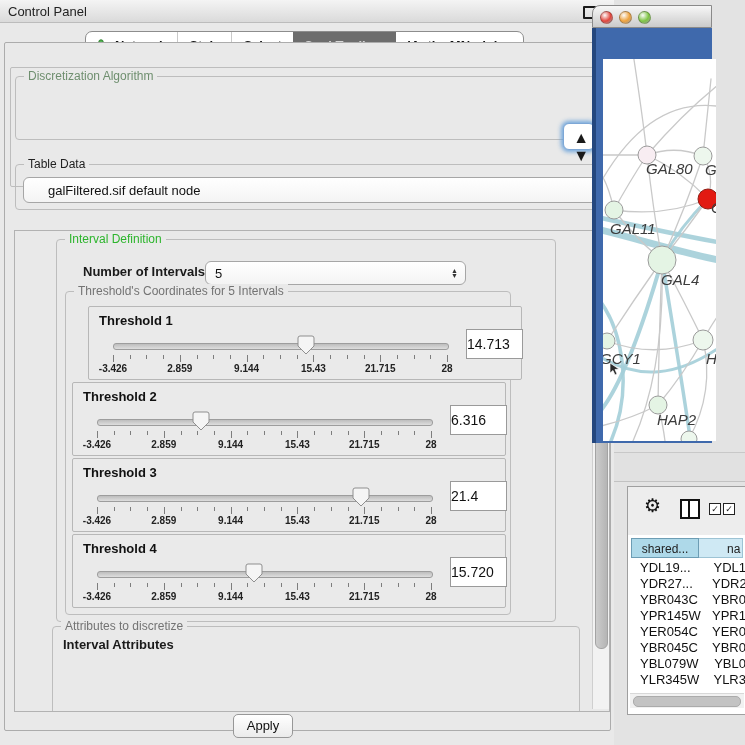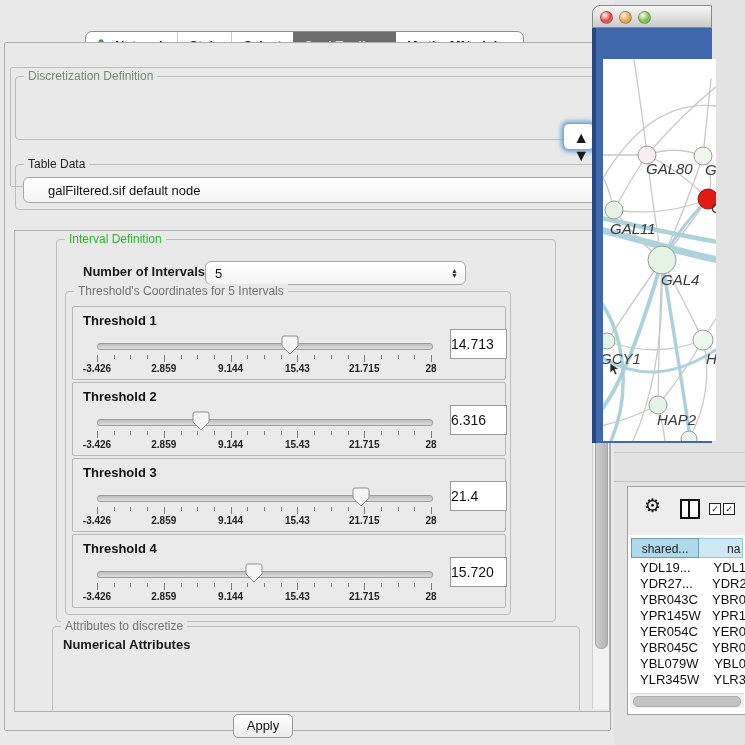--- a/index.html
+++ b/index.html
@@ -102,20 +102,25 @@
   #hscroll .thumb{position:absolute;left:3px;top:2px;width:106px;height:9px;border-radius:5px;background:#c3c3c3;border:1px solid #ababab;}
 
   #cursor{left:609px;top:362px;z-index:60;}
 </style>
 </head>
 <body>
 
 <div id="stage">
 
   <div id="cp-window" class="abs">
+    <div id="cp-titlebar" class="abs">
+      <span id="cp-title" class="abs">Control Panel</span>
+      <span id="cp-float" class="abs"></span>
+      <span id="cp-close" class="abs">✖</span>
+    </div>
 
     <div id="top-tabs" class="abs">
         <div class="seg">
           <svg class="net-ico" width="13" height="13" viewBox="0 0 13 13">
             <line x1="4" y1="3" x2="9" y2="10" stroke="#3da53d" stroke-width="1.2"></line>
             <line x1="4" y1="3" x2="4" y2="10" stroke="#3da53d" stroke-width="1.2"></line>
             <circle cx="4" cy="3" r="2.2" fill="#57b557" stroke="#2c7d2c"></circle>
             <circle cx="4" cy="10" r="2" fill="#57b557" stroke="#2c7d2c"></circle>
             <circle cx="9" cy="10" r="2" fill="#57b557" stroke="#2c7d2c"></circle>
           </svg>
@@ -132,21 +137,21 @@
         </div>
         <div class="seg">
           <span>jActiveMNodules</span>
         </div>
       </div>
 
     <div id="outer-panel" class="abs">
 
       <div class="grp" style="left:5px;top:24px;width:592px;height:118px;">
         <div class="fieldset" style="left:4px;top:8px;width:582px;height:62px;">
-          <span class="legend dim">Discretization Definition</span>
+          <span class="legend dim">Discretization Algorithm</span>
         </div>
         <div id="combo-focus" class="abs" style="left:552px;top:55px;width:30px;height:25px;">
           <span class="stepper" style="position:absolute;right:5px;top:5px;">▲<br>▼</span>
         </div>
         <div class="fieldset" style="left:4px;top:96px;width:582px;height:44px;">
           <span class="legend" style="color:#222;">Table Data</span>
           <div class="combo" style="left:7px;top:12px;width:560px;height:24px;padding-left:24px;">
             <span>galFiltered.sif default node</span>
             <span class="stepper">▲<br>▼</span>
           </div>
@@ -160,21 +165,21 @@
 
           <div class="abs" style="left:26px;top:24px;font-size:13px;font-weight:bold;position:absolute;">Number of Intervals</div>
           <div class="combo" style="left:148px;top:21px;width:250px;height:22px;">
             <span>5</span>
             <span class="stepper">▲<br>▼</span>
           </div>
 
           <div class="fieldset" style="left:8px;top:51px;width:444px;height:322px;" id="thr-fieldset">
             <span class="legend blue">Threshold's Coordinates for 5 Intervals</span>
 
-  <div class="thr-panel" style="top: 14px;">
+  <div class="thr-panel" style="top: 14px; margin-left: 16px;">
     <div class="thr-title">Threshold 1</div>
     <div class="thr-slider">
       <div class="track"></div>
       <svg class="thumb-svg" width="18" height="20" style="left: calc(57.7197% - 9px);">
         <path d="M3 1 h12 q2 0 2 2 v8 l-8 8 l-8 -8 v-8 q0 -2 2 -2 z" fill="#f5f5f5" stroke="#8f8f8f"></path>
       </svg>
       <div class="tickwrap">
                     <div class="tick major" style="left: 0%;"></div>
                     <div class="tick minor" style="left: 5%;"></div>
                     <div class="tick minor" style="left: 10%;"></div>
@@ -332,21 +337,21 @@
                     <div class="tlab" style="left: 100%;">28</div>
                   </div>
     </div>
     <div class="thr-value">15.720</div>
   </div>
 </div>
         </div>
 
         <div class="fieldset" style="left:37px;top:395px;width:526px;height:120px;">
           <span class="legend blue">Attributes to discretize</span>
-          <div style="position:absolute;left:10px;top:10px;font-size:13px;font-weight:bold;">Numerical Attributes</div>
+          <div style="position:absolute;left:10px;top:10px;font-size:13px;font-weight:bold;">Interval Attributes</div>
         </div>
 
         <div id="vscroll">
           <div class="thumb"></div>
         </div>
       </div>
 
       <div id="apply-btn" class="abs">Apply</div>
 
     </div>

